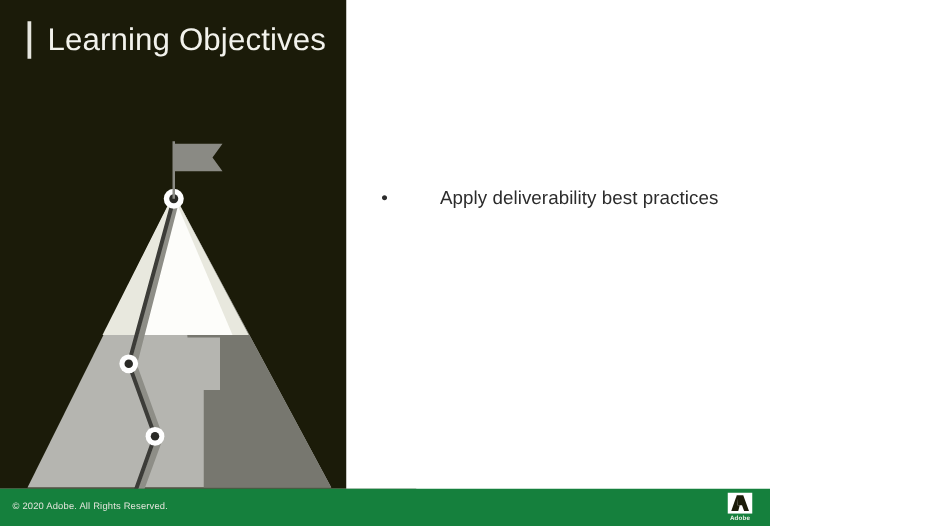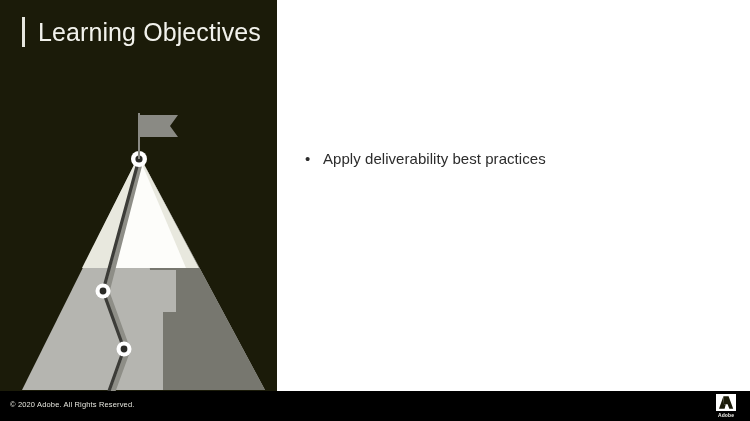--- a/index.html
+++ b/index.html
@@ -72,20 +72,21 @@
   .bullet-list {
     position: absolute;
     left: 28px;
     top: 148px;
     right: 24px;
   }
   .bullet-item {
     display: flex;
     align-items: flex-start;
     margin-bottom: 12px;
+    gap: 29px;
   }
   .bullet-dot {
     width: 18px;
     flex: 0 0 18px;
     color: #2c2c2c;
     font-size: 15px;
     line-height: 22px;
     text-align: left;
   }
   .bullet-dot::before {
@@ -95,23 +96,23 @@
     color: #2c2c2c;
     font-size: 15px;
     line-height: 22px;
     letter-spacing: 0.05px;
   }
   
   .footer {
     position: absolute;
     left: 0;
     bottom: 0;
-    width: 750px;
+    width: 616px;
     height: 30px;
-    background: #000000;
+    background: #15803d;
   }
   .footer-left {
     position: absolute;
     left: 10px;
     top: 9px;
     color: #e4e4dc;
     font-size: 7.5px;
     letter-spacing: 0.15px;
     white-space: nowrap;
   }

